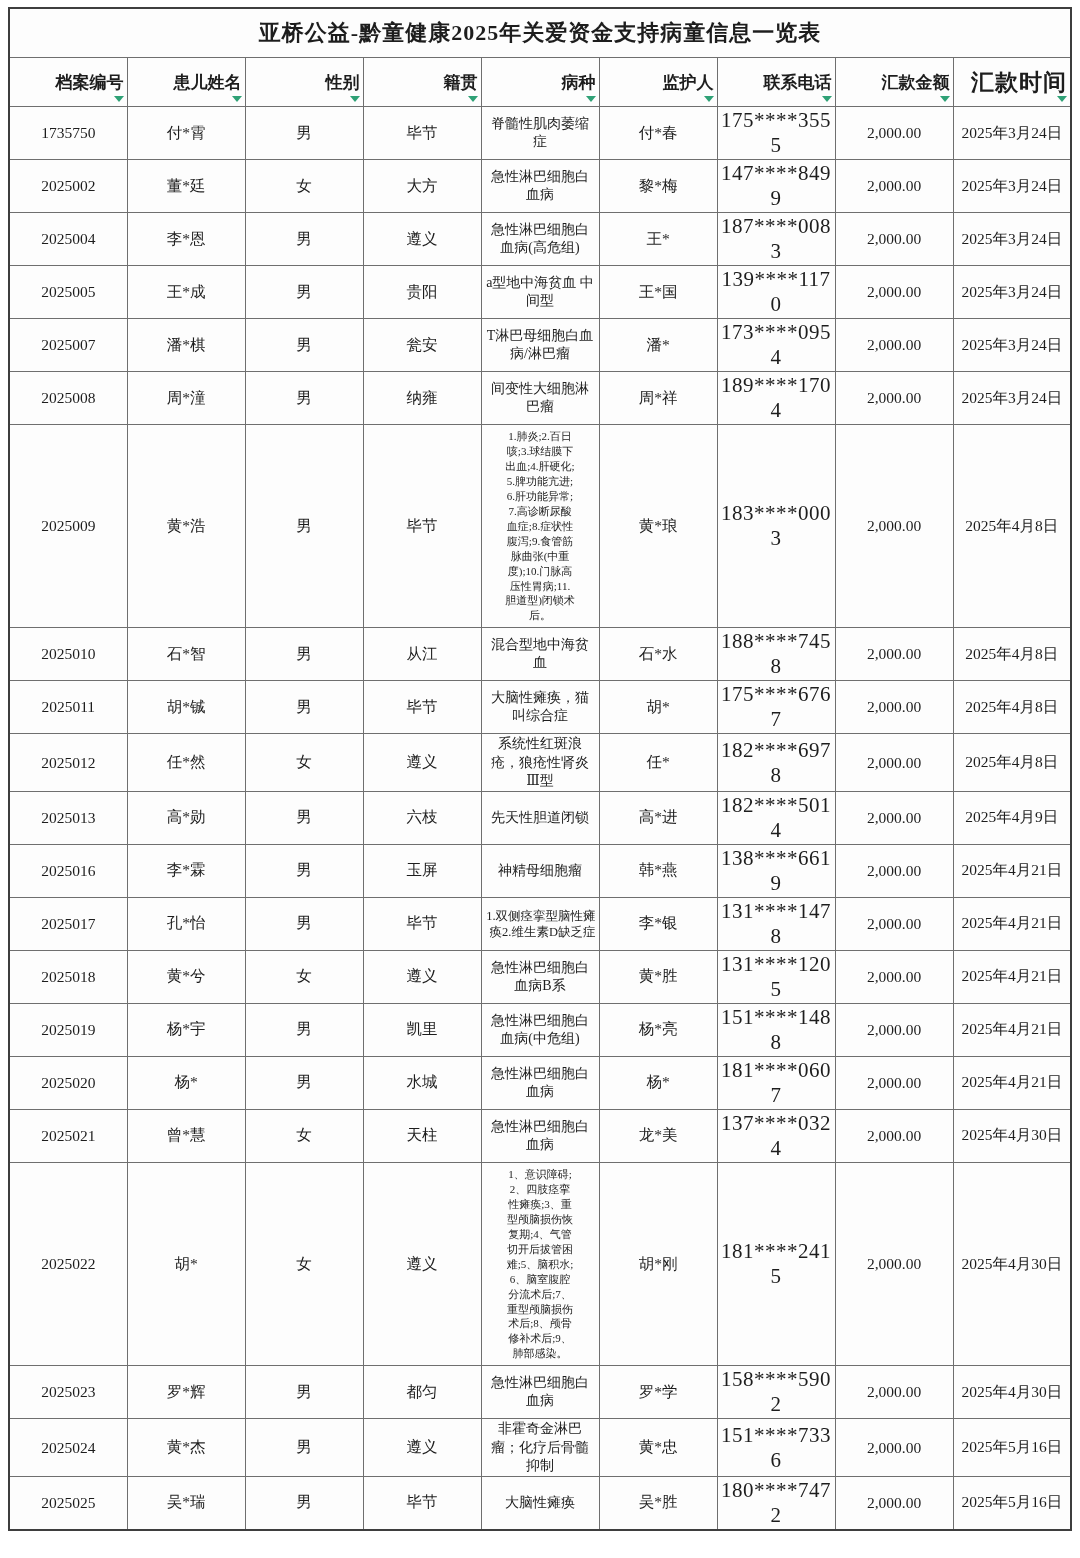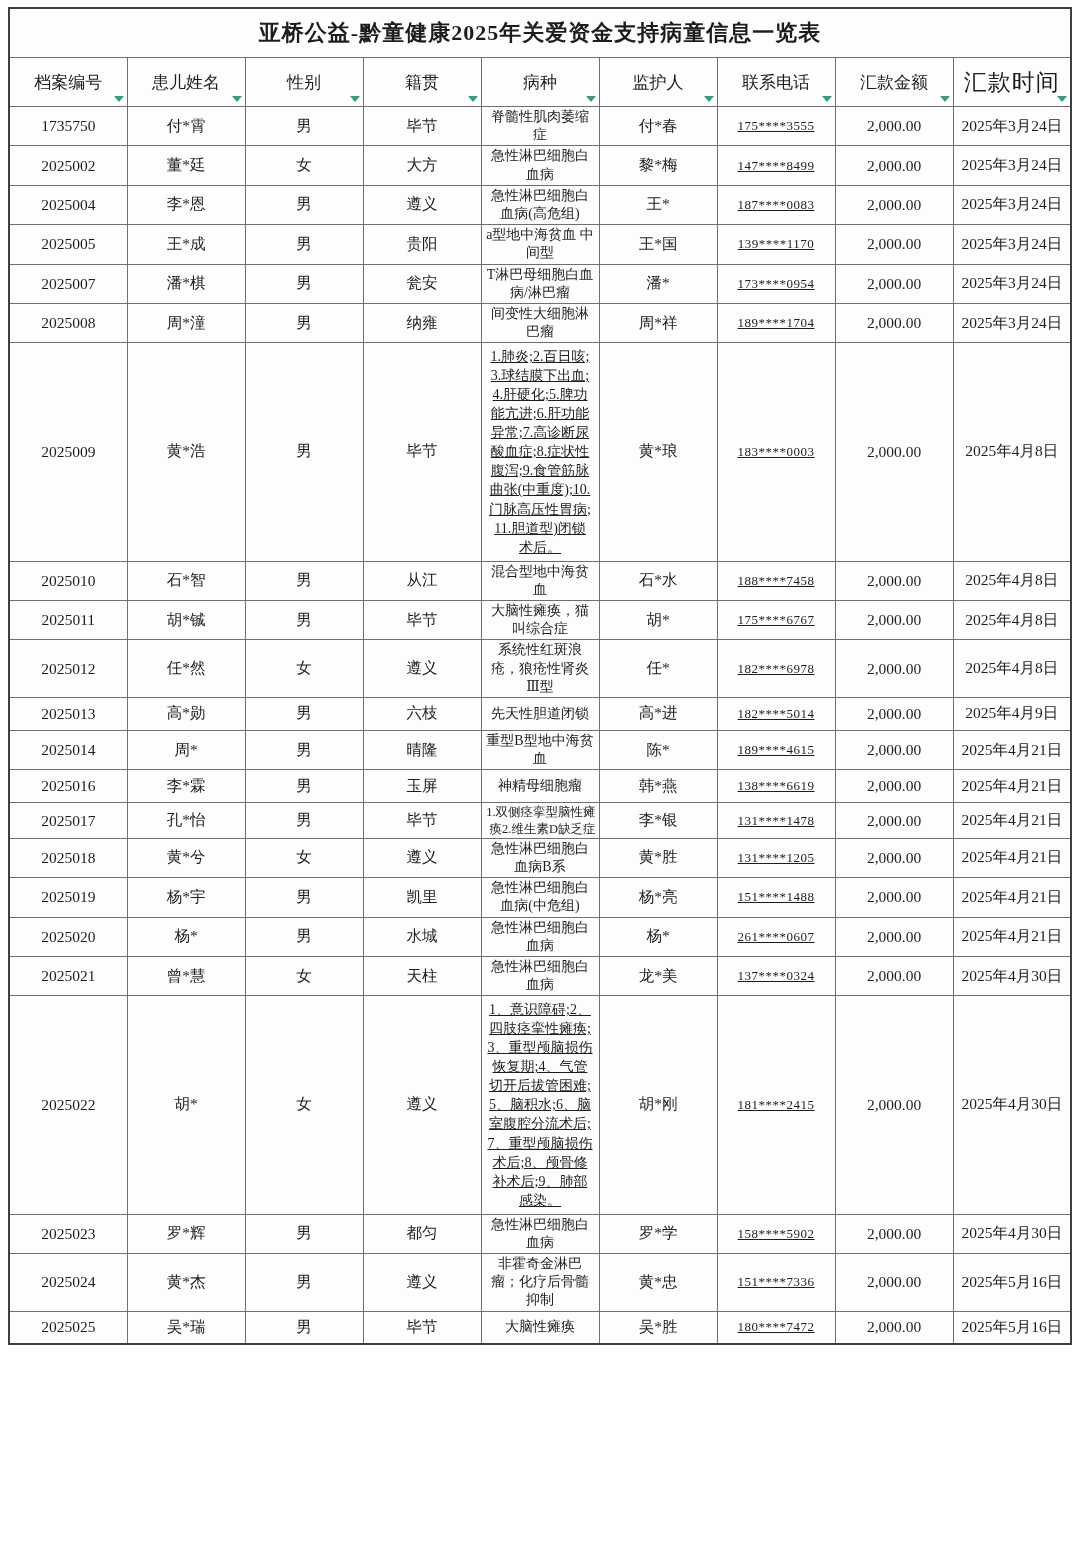--- a/index.html
+++ b/index.html
@@ -39,39 +39,40 @@
 
   td.title-cell{
     height:46px;
     font-size:22px;
     font-weight:bold;
     letter-spacing:1px;
   }
   th{
     position:relative;
     height:46px;
-    font-weight:normal;
+    font-weight:bold;
     font-size:17px;
+    text-align:right;
   }
   th.col-date .hlabel{font-size:23px;letter-spacing:1px;}
   .filter{
     position:absolute;
     right:3px;bottom:4px;
     width:0;height:0;
     border-left:5px solid transparent;
     border-right:5px solid transparent;
     border-top:6px solid #2fa176;
     cursor:pointer;
   }
   tbody tr{height:33px;}
   tbody td{font-size:15.5px;}
   tbody td.col-disease{font-size:14px;line-height:1.3;}
   tbody td.col-disease.small{font-size:12.5px;text-align:right;}
-  tbody td.col-disease.long{font-size:14px;line-height:1.36;padding:4px 6px;text-decoration:underline;}
-  tbody td.col-phone{font-size:13px;letter-spacing:0.5px;text-decoration:underline;}
+  tbody td.col-disease.long{font-size:11px;line-height:1.36;padding:4px 23px;}
+  tbody td.col-phone{font-size:21px;letter-spacing:0.5px;}
 </style>
 </head>
 <body>
 
 <div class="wrap">
   <table>
     <thead>
       <tr>
         <td class="title-cell" colspan="9">亚桥公益-黔童健康2025年关爱资金支持病童信息一览表</td>
       </tr>
@@ -203,31 +204,20 @@
           <td class="col-name">高*勋</td>
           <td class="col-gender">男</td>
           <td class="col-origin">六枝</td>
           <td class="col-disease">先天性胆道闭锁</td>
           <td class="col-guardian">高*进</td>
           <td class="col-phone">182****5014</td>
           <td class="col-amount">2,000.00</td>
           <td class="col-date">2025年4月9日</td>
         </tr>
         <tr>
-          <td class="col-id">2025014</td>
-          <td class="col-name">周*</td>
-          <td class="col-gender">男</td>
-          <td class="col-origin">晴隆</td>
-          <td class="col-disease">重型B型地中海贫血</td>
-          <td class="col-guardian">陈*</td>
-          <td class="col-phone">189****4615</td>
-          <td class="col-amount">2,000.00</td>
-          <td class="col-date">2025年4月21日</td>
-        </tr>
-        <tr>
           <td class="col-id">2025016</td>
           <td class="col-name">李*霖</td>
           <td class="col-gender">男</td>
           <td class="col-origin">玉屏</td>
           <td class="col-disease">神精母细胞瘤</td>
           <td class="col-guardian">韩*燕</td>
           <td class="col-phone">138****6619</td>
           <td class="col-amount">2,000.00</td>
           <td class="col-date">2025年4月21日</td>
         </tr>
@@ -264,21 +254,21 @@
           <td class="col-amount">2,000.00</td>
           <td class="col-date">2025年4月21日</td>
         </tr>
         <tr>
           <td class="col-id">2025020</td>
           <td class="col-name">杨*</td>
           <td class="col-gender">男</td>
           <td class="col-origin">水城</td>
           <td class="col-disease">急性淋巴细胞白血病</td>
           <td class="col-guardian">杨*</td>
-          <td class="col-phone">261****0607</td>
+          <td class="col-phone">181****0607</td>
           <td class="col-amount">2,000.00</td>
           <td class="col-date">2025年4月21日</td>
         </tr>
         <tr>
           <td class="col-id">2025021</td>
           <td class="col-name">曾*慧</td>
           <td class="col-gender">女</td>
           <td class="col-origin">天柱</td>
           <td class="col-disease">急性淋巴细胞白血病</td>
           <td class="col-guardian">龙*美</td>

